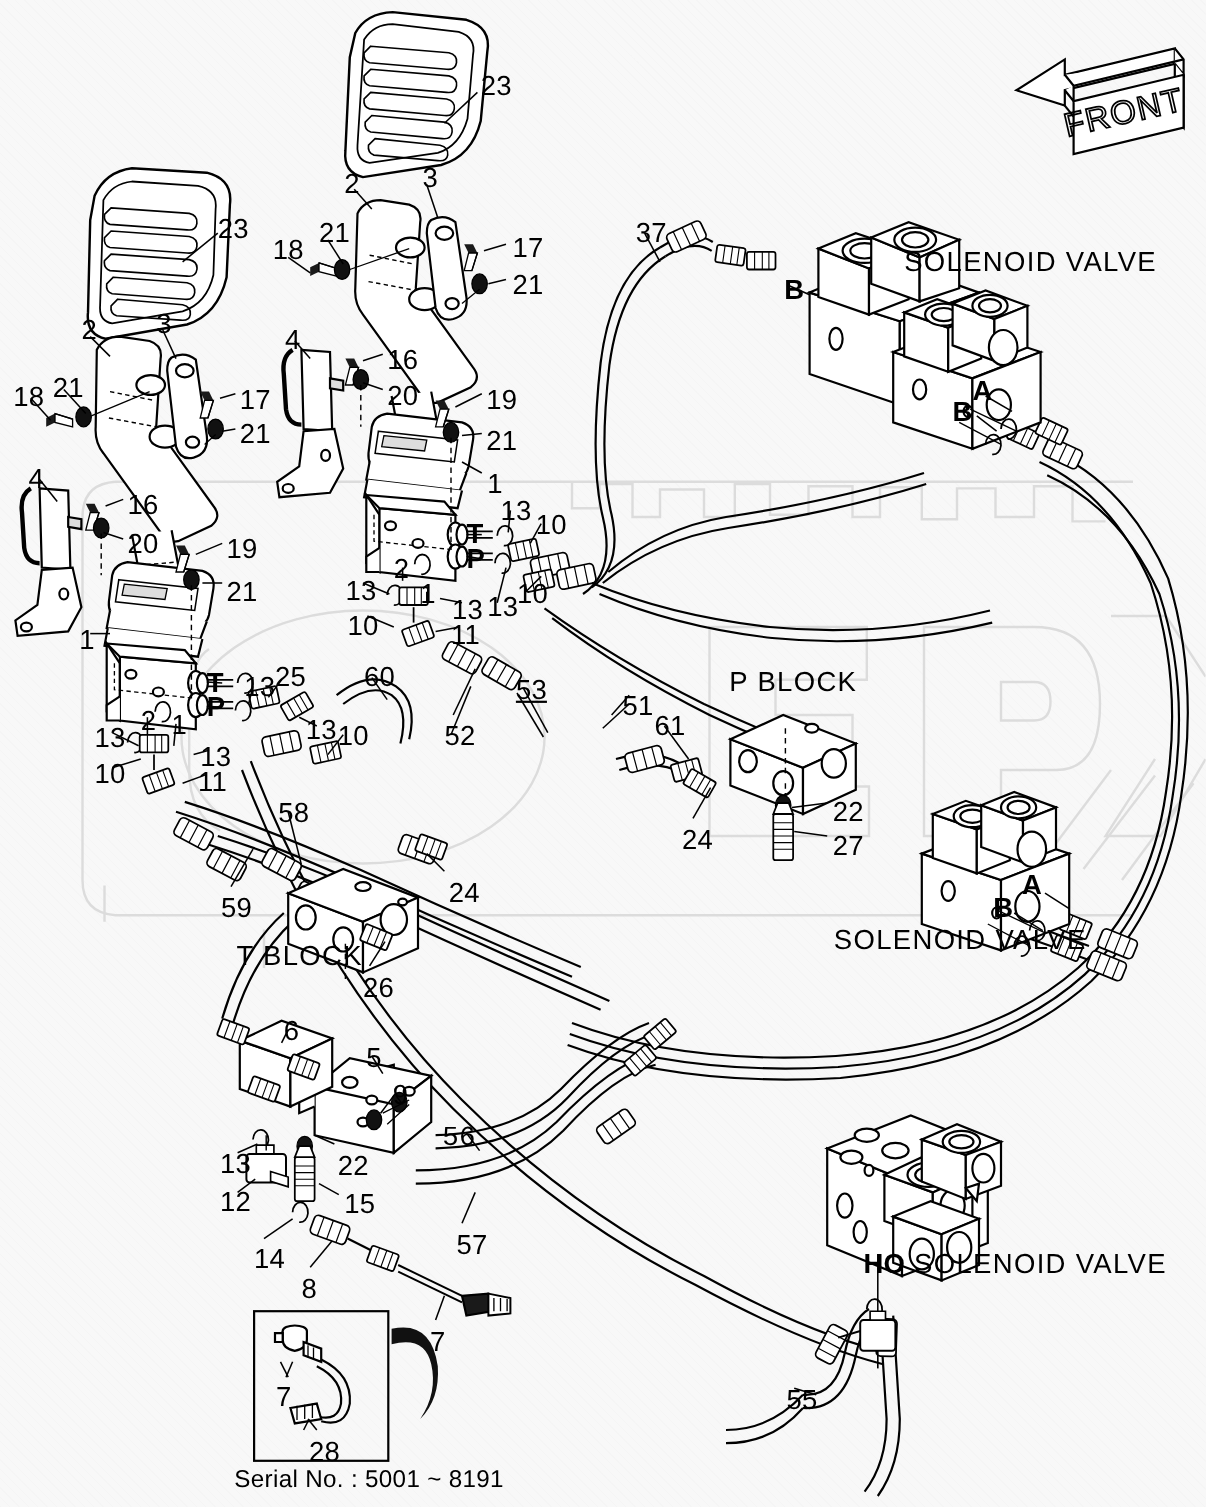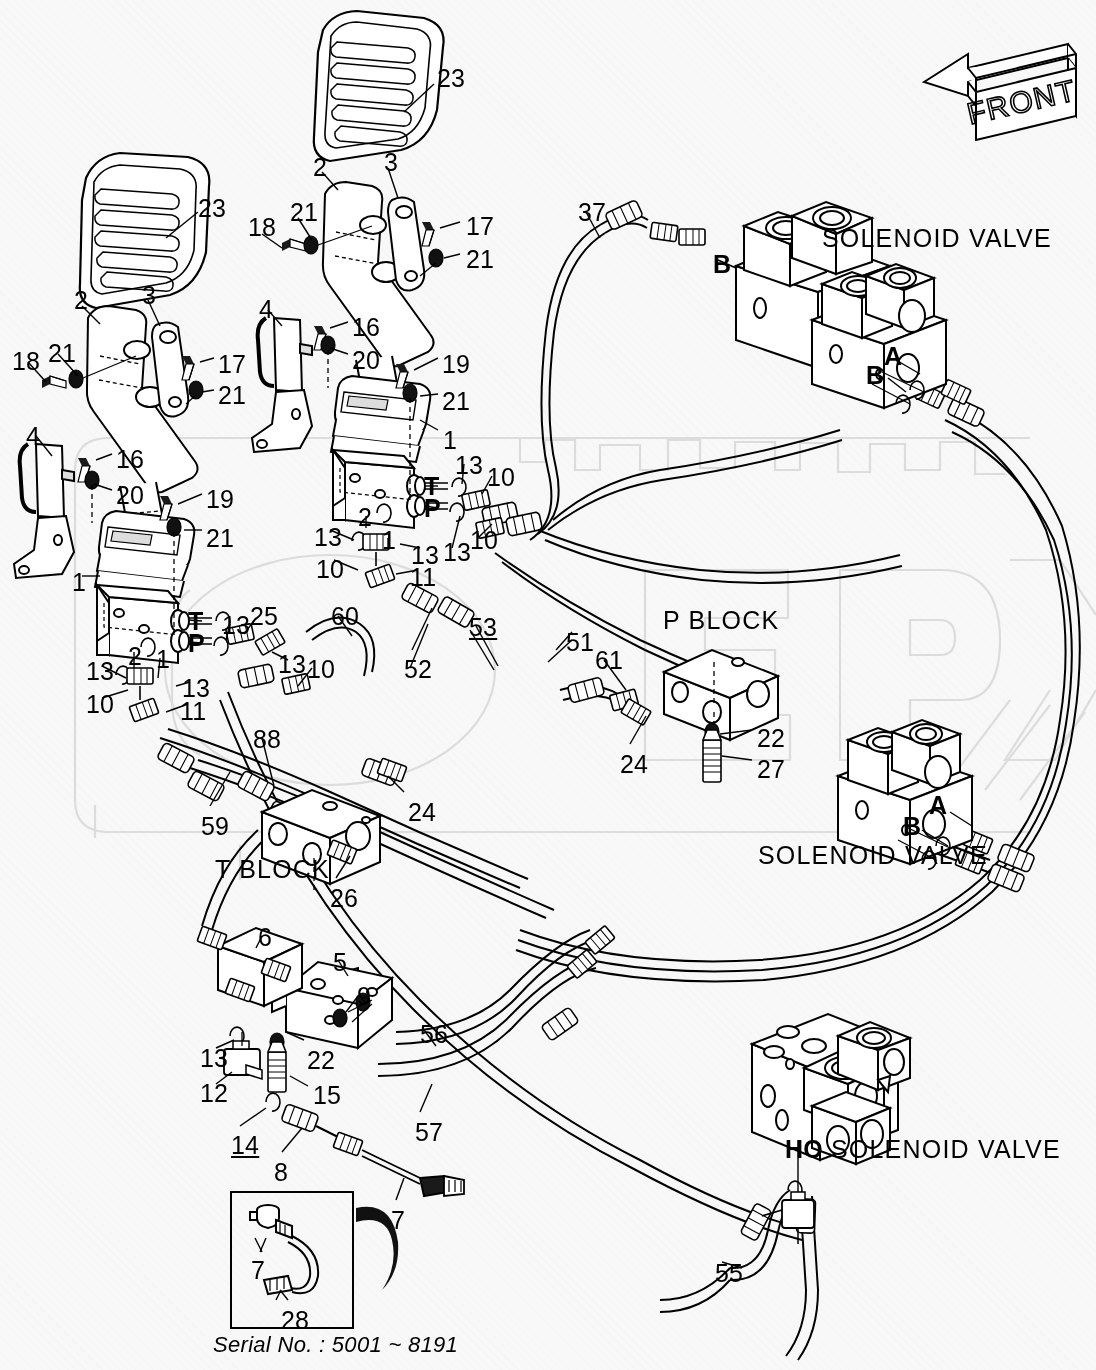--- a/index.html
+++ b/index.html
@@ -817,21 +817,21 @@
   <div class="lbl port" style="left:713px;top:252px;">B</div>
   <div class="lbl port" style="left:884px;top:344px;">A</div>
   <div class="lbl port" style="left:866px;top:363px;">B</div>
   <div class="lbl port" style="left:929px;top:793px;">A</div>
   <div class="lbl port" style="left:903px;top:814px;">B</div>
   <div class="lbl port" style="left:424px;top:474px;">T</div>
   <div class="lbl port" style="left:424px;top:496px;">P</div>
   <div class="lbl port" style="left:188px;top:609px;">T</div>
   <div class="lbl port" style="left:188px;top:631px;">P</div>
 
-  <div class="lbl serial" style="left:213px;top:1334px;font-style:italic;">Serial No. : 5001 ~ 8191</div>
+  <div class="lbl serial" style="left:213px;top:1334px;">Serial No. : 5001 ~ 8191</div>
 
   <div class="frontbox" style="left:916px;top:24px;width:176px;height:130px;">
     <svg width="176" height="130" viewBox="0 0 176 130">
       <g stroke="#000" stroke-width="2" fill="#fff">
         <path d="M8 58 L52 30 L52 44 L152 20 L152 34 L52 58 L52 72 Z"></path>
         <path d="M152 20 L160 30 L160 44 L152 34"></path>
         <path d="M52 44 L60 54 L160 30 M60 54 L60 68 L52 58"></path>
         <path d="M160 44 L160 92 L152 82 L152 34" fill="#fff"></path>
         <path d="M60 68 L60 116 L160 92 L160 44 Z" fill="#fff"></path>
         <path d="M52 72 L60 82" fill="none"></path>
@@ -889,34 +889,34 @@
       <div class="lbl" style="left: 278px; top: 652px;">13</div>
       <div class="lbl" style="left: 307px; top: 657px;">10</div>
       <div class="lbl" style="left: 404px; top: 657px; text-align: center;">52</div>
       <div class="lbl" style="left: 469px; top: 615px; text-decoration: underline;">53</div>
       <div class="lbl" style="left: 566px; top: 630px;">51</div>
       <div class="lbl" style="left: 578px; top: 200px;">37</div>
       <div class="lbl" style="left: 595px; top: 648px;">61</div>
       <div class="lbl" style="left: 620px; top: 752px;">24</div>
       <div class="lbl" style="left: 757px; top: 726px;">22</div>
       <div class="lbl" style="left: 757px; top: 757px;">27</div>
-      <div class="lbl" style="left: 253px; top: 727px;">88</div>
+      <div class="lbl" style="left: 253px; top: 727px;">58</div>
       <div class="lbl" style="left: 201px; top: 814px;">59</div>
       <div class="lbl" style="left: 408px; top: 800px;">24</div>
       <div class="lbl" style="left: 330px; top: 886px;">26</div>
       <div class="lbl" style="left: 258px; top: 925px;">6</div>
       <div class="lbl" style="left: 333px; top: 950px;">5</div>
       <div class="lbl" style="left: 357px; top: 984px;">9</div>
       <div class="lbl" style="left: 307px; top: 1048px;">22</div>
       <div class="lbl" style="left: 200px; top: 1046px;">13</div>
       <div class="lbl" style="left: 200px; top: 1081px;">12</div>
       <div class="lbl" style="left: 313px; top: 1083px;">15</div>
-      <div class="lbl" style="left: 231px; top: 1133px; text-decoration: underline;">14</div>
+      <div class="lbl" style="left: 231px; top: 1133px;">14</div>
       <div class="lbl" style="left: 274px; top: 1160px;">8</div>
-      <div class="lbl" style="left: 420px; top: 1022px;">56</div>
+      <div class="lbl" style="left: 402px; top: 1022px; font-family: Liberation Mono, monospace;">56</div>
       <div class="lbl" style="left: 415px; top: 1120px;">57</div>
       <div class="lbl" style="left: 391px; top: 1208px;">7</div>
       <div class="lbl" style="left: 251px; top: 1258px;">7</div>
       <div class="lbl" style="left: 281px; top: 1308px;">28</div>
       <div class="lbl" style="left: 715px; top: 1261px;">55</div>
     </div>
 
 </div>
 
 </body></html>

